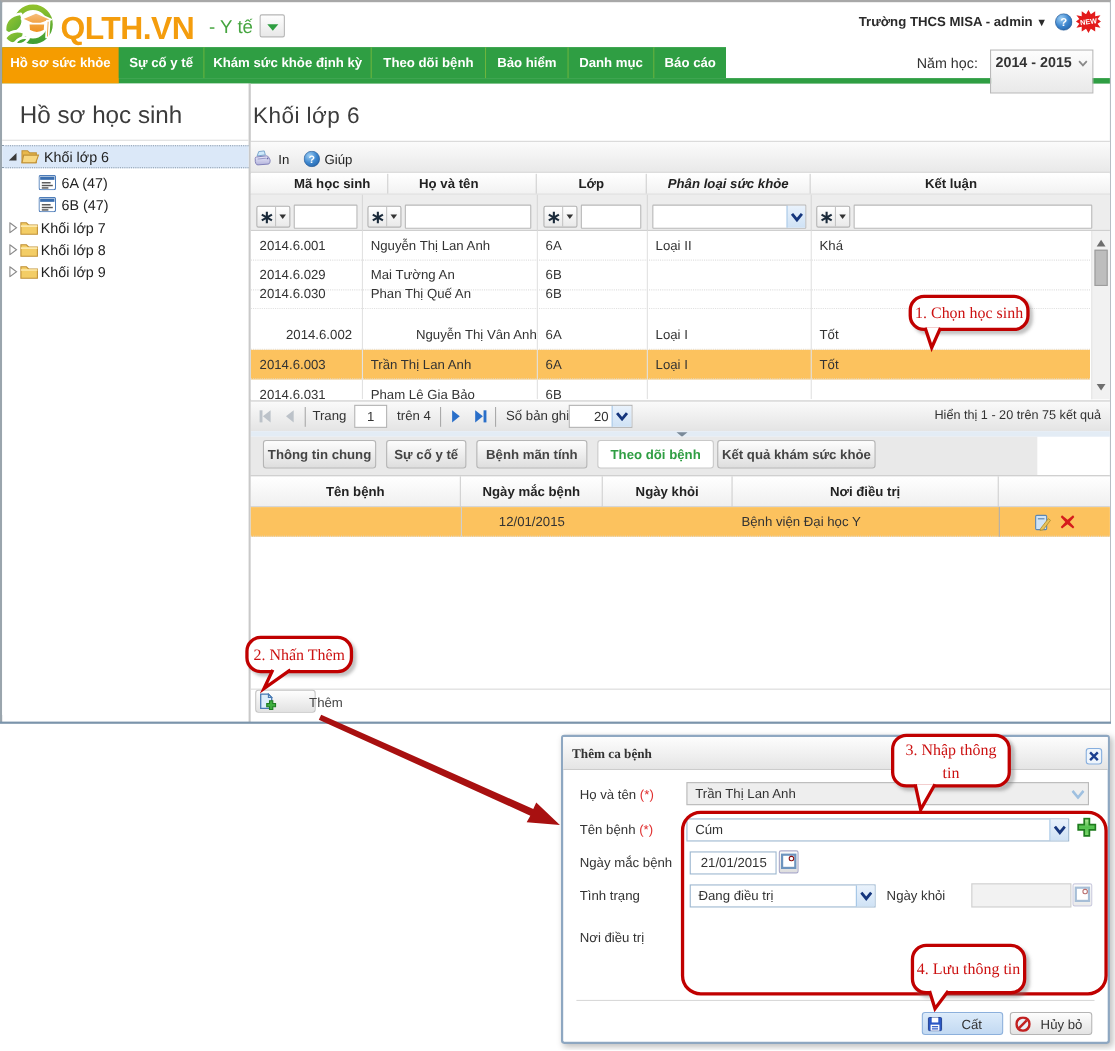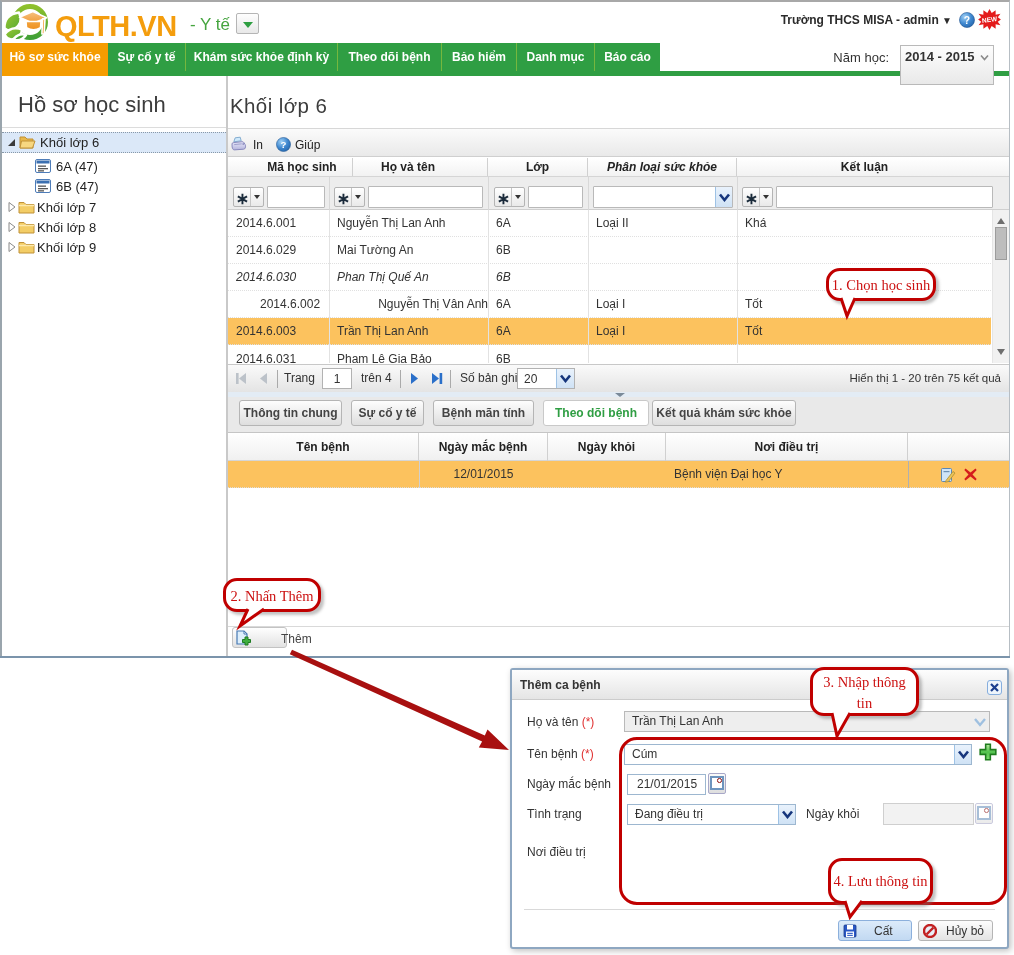--- a/index.html
+++ b/index.html
@@ -237,21 +237,21 @@
         <div class="cell" style="left:101px;width:159px;">Nguyễn Thị Lan Anh</div>
         <div class="cell" style="left:260px;width:100px;">6A</div>
         <div class="cell" style="left:509px;width:254px;">Khá</div>
         <div class="cell" style="left:360px;width:149px;">Loại II</div>
   </div>
   <div class="grow" style="top:27px;">
     <div class="cell" style="left:0;width:101px;">2014.6.029</div>
         <div class="cell" style="left:101px;width:159px;">Mai Tường An</div>
         <div class="cell" style="left:260px;width:100px;">6B</div>
   </div>
-  <div class="grow" style="top:54px;font-style:italic;">
+  <div class="grow" style="top:44px;">
     <div class="cell" style="left:0;width:101px;">2014.6.030</div>
         <div class="cell" style="left:101px;width:159px;">Phan Thị Quế An</div>
         <div class="cell" style="left:260px;width:100px;">6B</div>
   </div>
   <div class="grow" style="top:81px;">
     <div class="cell" style="left:0;width:101px;margin-left:24px;">2014.6.002</div>
         <div class="cell" style="left:101px;width:159px;text-align:right;">Nguyễn Thị Vân Anh</div>
         <div class="cell" style="left:260px;width:100px;">6A</div>
         <div class="cell" style="left:360px;width:149px;">Loại I</div>
         <div class="cell" style="left:509px;width:254px;">Tốt</div>
@@ -291,34 +291,34 @@
   <svg class="abs" style="left:181px;top:7px;" width="11" height="13" viewBox="0 0 11 13">
         <polygon points="2,1 2,12 9,6.5" fill="#2a6fc9"></polygon>
       </svg>
   <svg class="abs" style="left:202px;top:7px;" width="14" height="13" viewBox="0 0 14 13">
         <polygon points="2,1 2,12 9,6.5" fill="#2a6fc9"></polygon>
         <rect x="9.6" y="1" width="2.6" height="11" fill="#2a6fc9"></rect>
       </svg>
   <div class="abs" style="left:222px;top:5px;width:1px;height:18px;background:#aaa;"></div>
   <div class="abs" style="left:232px;top:6px;">Số bản ghi</div>
   <div class="abs" style="left:289px;top:3px;width:58px;height:21px;border:1px solid #b2b2b2;background:#fff;line-height:21px;">
-    <span style="padding-left:6px;margin-top:36px;">20</span>
+    <span style="padding-left:22px;margin-top:36px;">20</span>
     <div class="abs" style="right:0;top:0;width:18px;height:19px;background:linear-gradient(#e9f2fc,#cfe2f5);border-left:1px solid #9ec2e5;">
           <svg class="abs" style="left:3px;top:5px;" width="11" height="9" viewBox="0 0 11 9">
             <path d="M1,1.5 L5.5,7 L10,1.5" stroke="#16367d" stroke-width="2.6" fill="none"></path>
           </svg>
         </div>
   </div>
   <div class="abs" style="right:8px;top:7px;font-size:11.5px;">Hiển thị 1 - 20 trên 75 kết quả</div>
 </div>
 
 <div class="abs" style="left:228px;top:392px;width:781px;height:5px;background:#e3ecf5;"></div>
 <div class="abs" style="left:615px;top:393px;width:0;height:0;border-left:5px solid transparent;border-right:5px solid transparent;border-top:4px solid #7a8a99;"></div>
 
-<div class="abs" id="tabrow" style="left:228px;top:397px;width:781px;height:35px;background:#e9e9e9;">
+<div class="abs" id="tabrow" style="left:228px;top:397px;width:715px;height:35px;background:#e9e9e9;">
   <div class="abs tabbtn" style="left:11px;width:103px;">Thông tin chung</div>
   <div class="abs tabbtn" style="left:123px;width:73px;">Sự cố y tế</div>
   <div class="abs tabbtn" style="left:205px;width:101px;">Bệnh mãn tính</div>
   <div class="abs tabbtn" style="left:315px;width:106px;background:#fff;color:#2f9e43;border-color:#c9c9c9;">Theo dõi bệnh</div>
   <div class="abs tabbtn" style="left:424px;width:144px;">Kết quả khám sức khỏe</div>
 </div>
 <style>.tabbtn{top:3px;height:26px;border:1px solid #b5b5b5;border-radius:3px;background:linear-gradient(#fdfdfd,#dedede);font-size:12px;font-weight:bold;color:#444;text-align:center;line-height:25px;white-space:nowrap;}</style>
 
 <div id="grid2head" class="abs" style="left:228px;top:432px;width:781px;height:29px;background:linear-gradient(#ffffff,#f0f0f0);border-top:1px solid #c5c5c5;border-bottom:1px solid #d5d5d5;font-size:12px;font-weight:bold;color:#222;">
   <div class="abs h2c" style="left:0;width:191px;">Tên bệnh</div>
@@ -353,21 +353,21 @@
     <path d="M8,1 L8,4 L11,4 Z" fill="#fff" stroke="#4779b3" stroke-width="1"></path>
     <path d="M9,7 L12,7 L12,9.5 L14.5,9.5 L14.5,12.5 L12,12.5 L12,15 L9,15 L9,12.5 L6.5,12.5 L6.5,9.5 L9,9.5 Z" fill="#3fae3f" stroke="#1e7c22" stroke-width="1"></path>
   </svg>
   </span>
   <span class="abs" style="left:20px;top:4px;margin-left:28px;">Thêm</span>
 </div>
 <div class="abs" style="left:0px;top:656px;width:1010px;height:2px;background:#7b94ab;"></div>
 
 <div class="abs" id="dialog" style="left:510px;top:668px;width:499px;height:281px;background:#fff;border:2px solid #8ea7c1;border-radius:3px;box-shadow:2px 2px 6px rgba(0,0,0,0.25);font-size:12px;color:#333;">
   <div class="abs" style="left:0;top:0;width:495px;height:30px;background:linear-gradient(#fdfdfd,#e5e5e5);border-bottom:1px solid #ccc;"></div>
-  <div class="abs" style="left:8px;top:8px;font-weight:bold;color:#333;">Thêm ca bệnh</div>
+  <div class="abs" style="left:8px;top:8px;font-weight:bold;color:#333;font-family:Liberation Serif, serif;">Thêm ca bệnh</div>
   <div class="abs" style="left:475px;top:10px;width:15px;height:15px;border:1px solid #86aede;border-radius:3px;background:#eef5fc;">
     <svg width="13" height="13" viewBox="0 0 13 13" style="position:absolute;left:0;top:0;">
           <path d="M3,3 L10,10 M10,3 L3,10" stroke="#1b3f8f" stroke-width="2.2"></path>
         </svg>
   </div>
 
   <div class="abs" style="left:15px;top:45px;">Họ và tên <span style="color:#e03030;">(*)</span></div>
   <div class="abs" style="left:112px;top:41px;width:366px;height:21px;border:1px solid #b9b9b9;background:#eee;line-height:19px;"><span style="padding-left:7px;">Trần Thị Lan Anh</span>
     <svg class="abs" style="right:3px;top:5px;" width="12" height="10" viewBox="0 0 12 10">
           <path d="M1,2 L6,8 L11,2" stroke="#9fc0e0" stroke-width="2.4" fill="none"></path>

